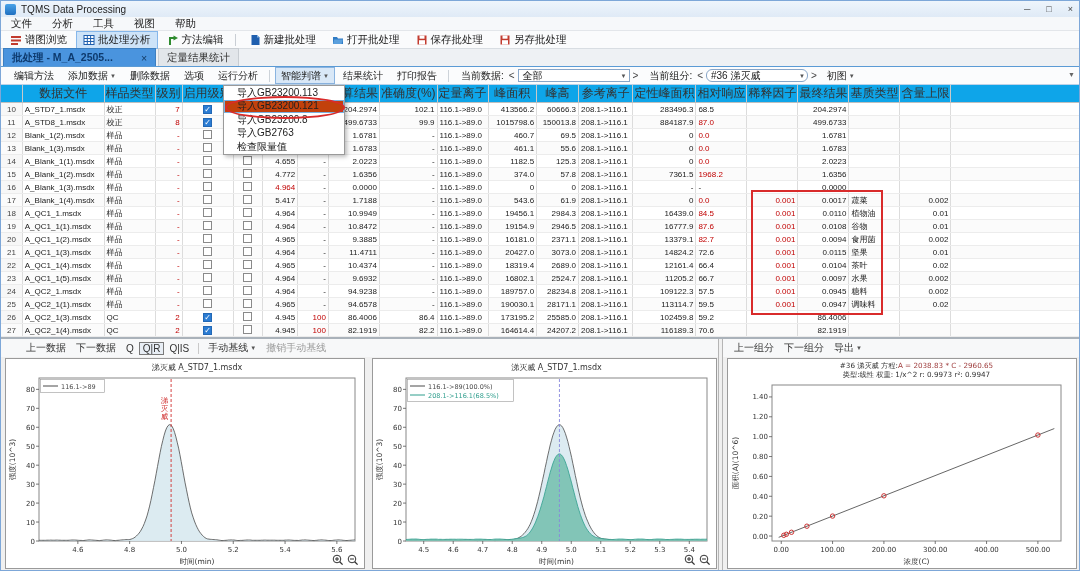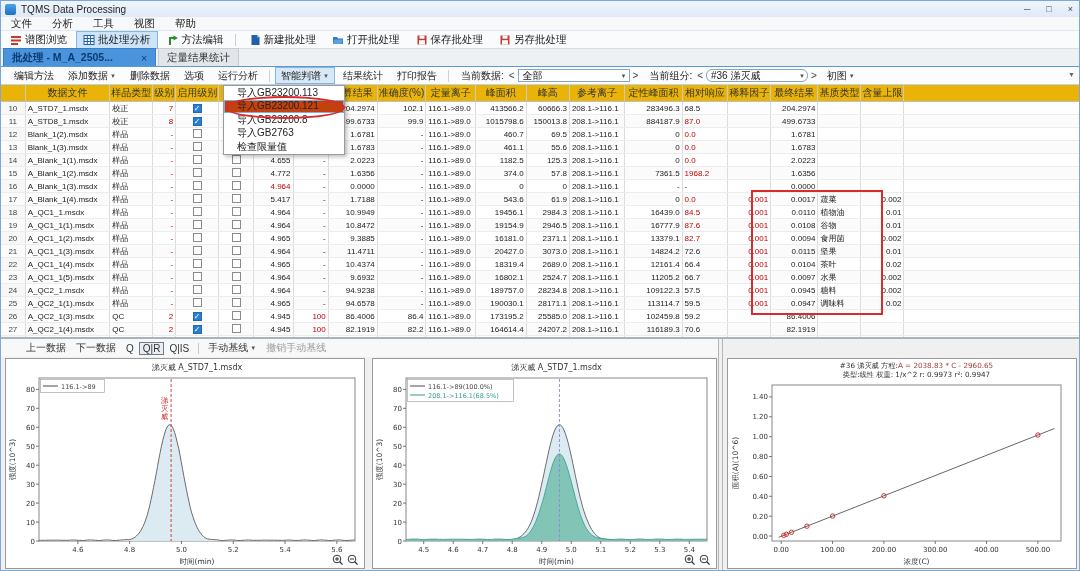--- a/index.html
+++ b/index.html
@@ -30,21 +30,21 @@
   .sbtn .dd{font-size:6px;color:#555;}
   .ssep{width:1px;height:12px;background:#cdd3d9;margin:0 4px;}
   .slabel{margin:0 2px 0 8px;}
   .navarrow{color:#444;padding:0 3px;font-size:10px;}
   .combo{height:13px;border:1px solid #88a6c8;background:#fff;display:flex;align-items:center;justify-content:space-between;padding:0 2px 0 4px;box-sizing:border-box;}
   .combo .dd{font-size:6px;color:#555;}
   .overflow-chevron{position:absolute;right:4px;top:70px;font-size:7px;color:#666;}
   
   .tablewrap{position:absolute;left:0;top:84px;width:1080px;height:253px;background:#fff;overflow:hidden;border-bottom:1px solid #aab2ba;box-sizing:border-box;}
   table.grid{border-collapse:collapse;table-layout:fixed;font-size:8px;color:#1a1a1a;}
-  table.grid th{height:16px;background:#eab308;border-right:1px solid #c9c9c9;border-bottom:1px solid #bfbfbf;font-weight:normal;font-size:10px;color:#333;overflow:hidden;white-space:nowrap;padding:0 1px;}
+  table.grid th{height:16px;background:#0ea5e9;border-right:1px solid #c9c9c9;border-bottom:1px solid #bfbfbf;font-weight:normal;font-size:12px;color:#333;overflow:hidden;white-space:nowrap;padding:0 1px;}
   table.grid td{height:13px;border-right:1px solid #dcdcdc;border-bottom:1px solid #ececec;overflow:hidden;white-space:nowrap;padding:0 2px;box-sizing:border-box;}
   table.grid tr:nth-child(even) td{background:#fbfbfb;}
   td.al{text-align:left;} td.ar{text-align:right;} td.ac{text-align:center;}
   td.red,span.red{color:#c00000;}
   td.rownum{color:#444;text-align:center;background:#f7f7f7;}
   .cb{width:9px;height:9px;border:1px solid #8a8a8a;background:#fff;display:inline-block;line-height:8px;font-size:8px;text-align:center;color:#fff;box-sizing:border-box;}
   .cb.on{background:#2b7cd3;border-color:#2368b5;}
   
   .ctxmenu{position:absolute;left:222px;top:84px;width:120px;background:#fff;border:1px solid #9a9a9a;box-shadow:2px 2px 4px rgba(0,0,0,.25);font-size:10px;color:#222;z-index:30;}
   .ctxmenu .mi{height:13.5px;display:flex;align-items:center;padding-left:13px;}
@@ -738,20 +738,32 @@
       <span class="bbtn">
         <span>Q|IS</span>
       </span>
       <span class="bsep"></span>
       <span class="bbtn">
         <span>手动基线</span>
         <span class="dd">▼</span>
       </span>
       <span class="bbtn dis">
         <span>撤销手动基线</span>
+      </span>
+    </div>
+  <div class="bbar" id="bbarR">
+      <span class="bbtn">
+        <span>上一组分</span>
+      </span>
+      <span class="bbtn">
+        <span>下一组分</span>
+      </span>
+      <span class="bbtn">
+        <span>导出</span>
+        <span class="dd">▼</span>
       </span>
     </div>
 
   <div class="chartpanel" id="p1">
     <svg id="chart1" width="358" height="209">
         <rect x="33" y="19" width="316" height="163" fill="#ffffff" stroke="#888" stroke-width="1"></rect>
         <text x="191" y="11" font-size="8" text-anchor="middle" fill="#333">涕灭威  A_STD7_1.msdx</text>
         <line x1="71.85245901639331" y1="182" x2="71.85245901639331" y2="185" stroke="#555" stroke-width="0.8"></line>
         <text x="71.85245901639331" y="193" font-size="7" text-anchor="middle" fill="#333">4.6</text>
         <line x1="123.65573770491795" y1="182" x2="123.65573770491795" y2="185" stroke="#555" stroke-width="0.8"></line>

